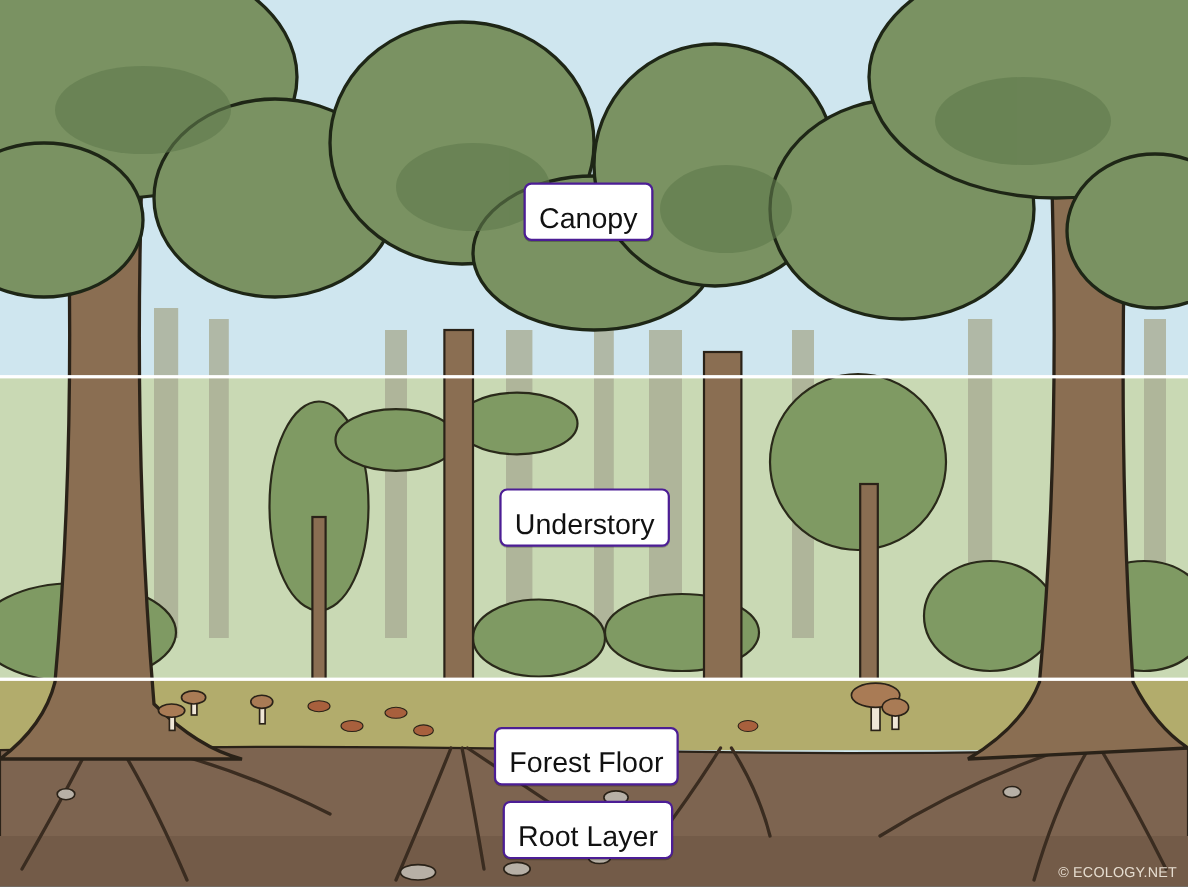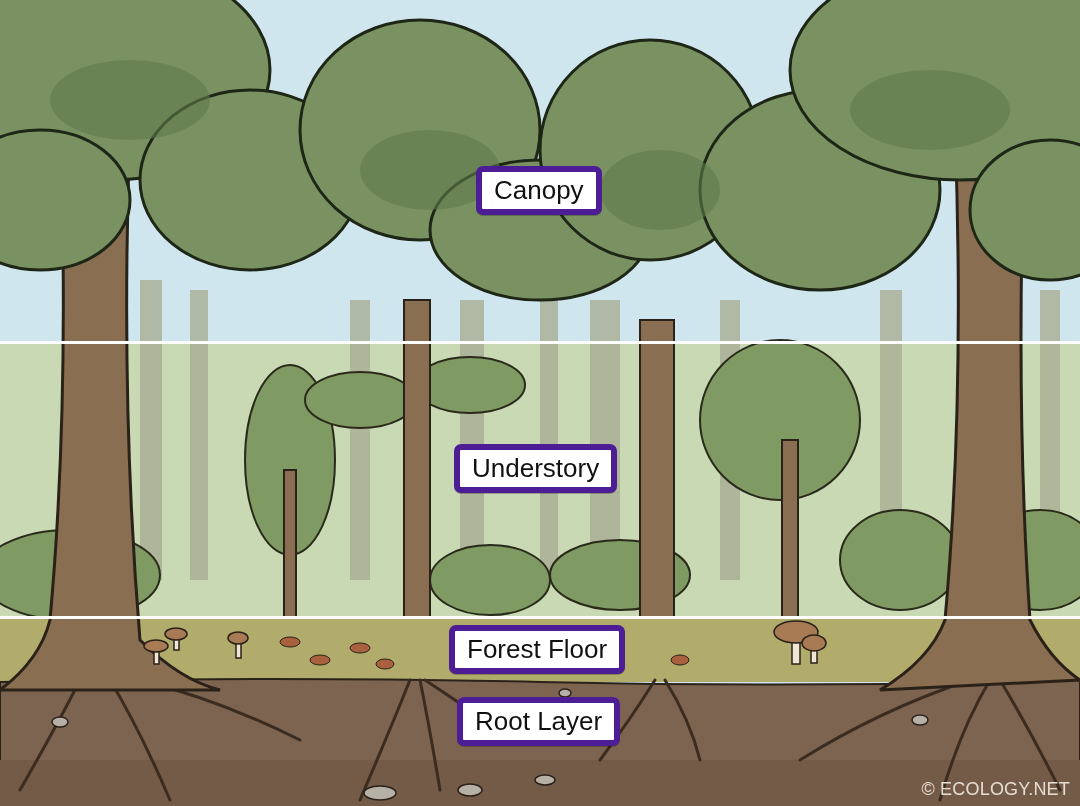--- a/index.html
+++ b/index.html
@@ -1,25 +1,25 @@
 <!DOCTYPE html>
 <html><head>
   <meta charset="utf-8">
   <style>
     html, body { margin:0; padding:0; }
     body { width:1080px; height:806px; overflow:hidden; position:relative; background:#cfe6ef; font-family:"Liberation Sans", sans-serif; }
     #scene { position:absolute; left:0; top:0; width:1080px; height:806px; }
     .label {
-      position:absolute; background:#ffffff; border:6px solid #4c1d95; border-radius:7px;
+      position:absolute; background:#ffffff; border:2px solid #4c1d95; border-radius:7px;
       color:#111; font-family:"Liberation Sans", sans-serif; font-size:26px; font-weight:500;
-      padding:3px 12px 4px 12px; white-space:nowrap; line-height:30px;
+      padding:15px 12px 4px 12px; white-space:nowrap; line-height:30px;
       box-shadow:0 1px 0 rgba(0,0,0,0.25);
     }
     .divider { position:absolute; left:0; width:1080px; height:3px; background:#ffffff; }
-    .watermark { position:absolute; right:10px; bottom:6px; color:#e6ddd0; font-size:18px; font-family:"Liberation Sans", sans-serif; letter-spacing:0.2px; }
+    .watermark { position:absolute; right:10px; bottom:6px; color:#e6ddd0; font-size:13px; font-family:"Liberation Sans", sans-serif; letter-spacing:0.2px; }
   </style>
 </head>
 <body>
 
 <svg id="scene" viewBox="0 0 1080 806" xmlns="http://www.w3.org/2000/svg">
 
   <rect x="0" y="0" width="1080" height="342" fill="#cfe6ef"></rect>
 
   <rect x="0" y="342" width="1080" height="276" fill="#c9d9b4"></rect>
 
@@ -126,16 +126,16 @@
     <ellipse cx="385" cy="664" rx="9" ry="5"></ellipse>
     <ellipse cx="680" cy="660" rx="9" ry="5"></ellipse>
   </g>
 </svg>
 
 <div class="divider" style="top:341px;"></div>
 <div class="divider" style="top:616px;"></div>
 
 <div class="label" style="left:476px; top:166px;">Canopy</div>
 <div class="label" style="left:454px; top:444px;">Understory</div>
-<div class="label" style="left:449px; top:625px;">Forest Floor</div>
-<div class="label" style="left:457px; top:697px;">Root Layer</div>
+<div class="label" style="left:449px; top:661px;">Forest Floor</div>
+<div class="label" style="left:457px; top:728px;">Root Layer</div>
 
 <div class="watermark">© ECOLOGY.NET</div>
 
 </body></html>

